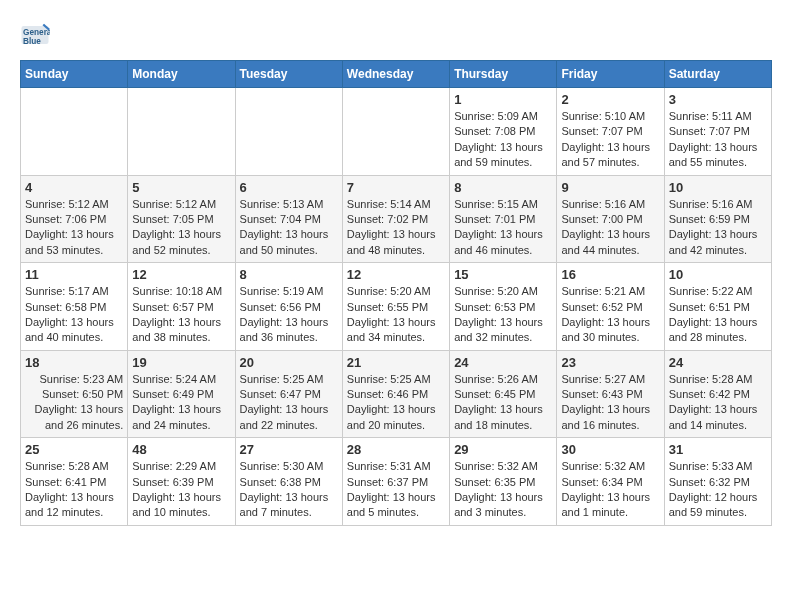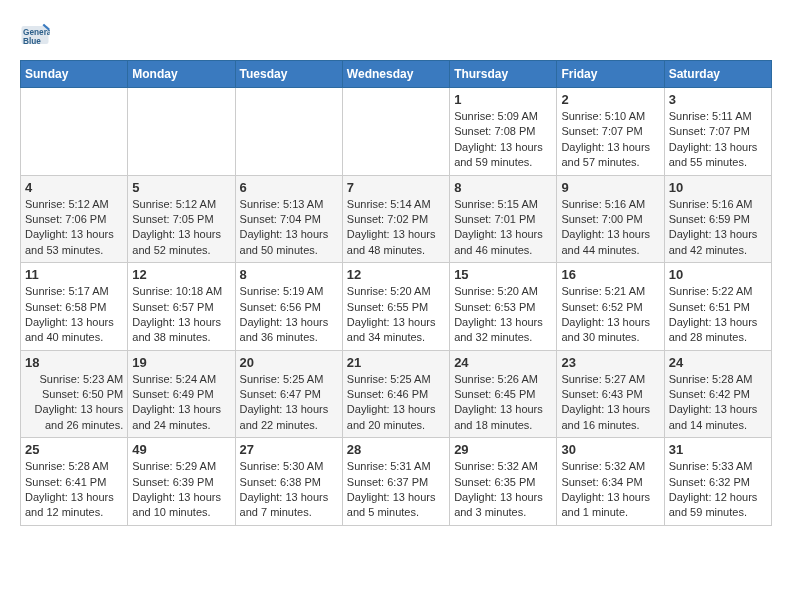--- a/index.html
+++ b/index.html
@@ -275,22 +275,22 @@
         </td>
       </tr>
       <tr>
         <td>
           <div class="day-num">25</div>
           <div class="day-info" style="white-space: pre-wrap;">Sunrise: 5:28 AM
 Sunset: 6:41 PM
 Daylight: 13 hours and 12 minutes.</div>
         </td>
         <td>
-          <div class="day-num">49</div>
-          <div class="day-info" style="white-space: pre-wrap;">Sunrise: 5:29 AM
+          <div class="day-num">48</div>
+          <div class="day-info" style="white-space: pre-wrap;">Sunrise: 2:29 AM
 Sunset: 6:39 PM
 Daylight: 13 hours and 10 minutes.</div>
         </td>
         <td>
           <div class="day-num">27</div>
           <div class="day-info" style="white-space: pre-wrap;">Sunrise: 5:30 AM
 Sunset: 6:38 PM
 Daylight: 13 hours and 7 minutes.</div>
         </td>
         <td>

